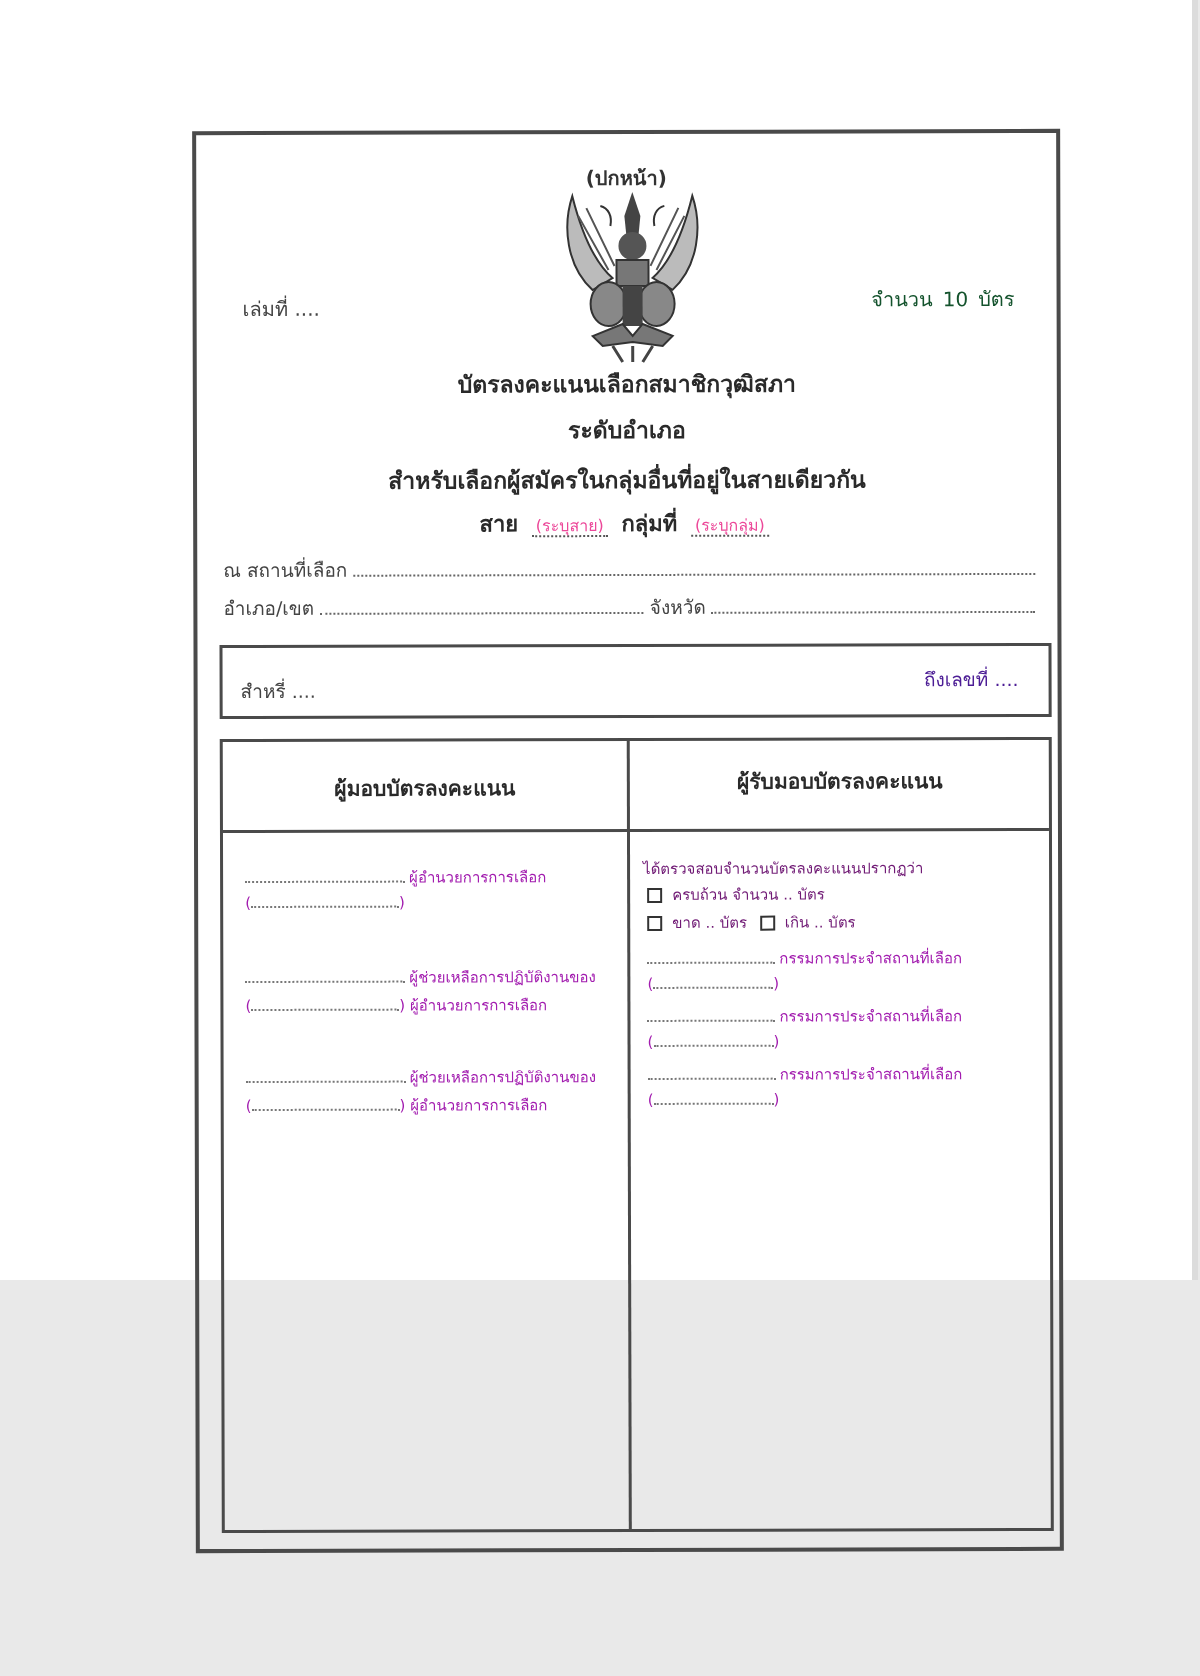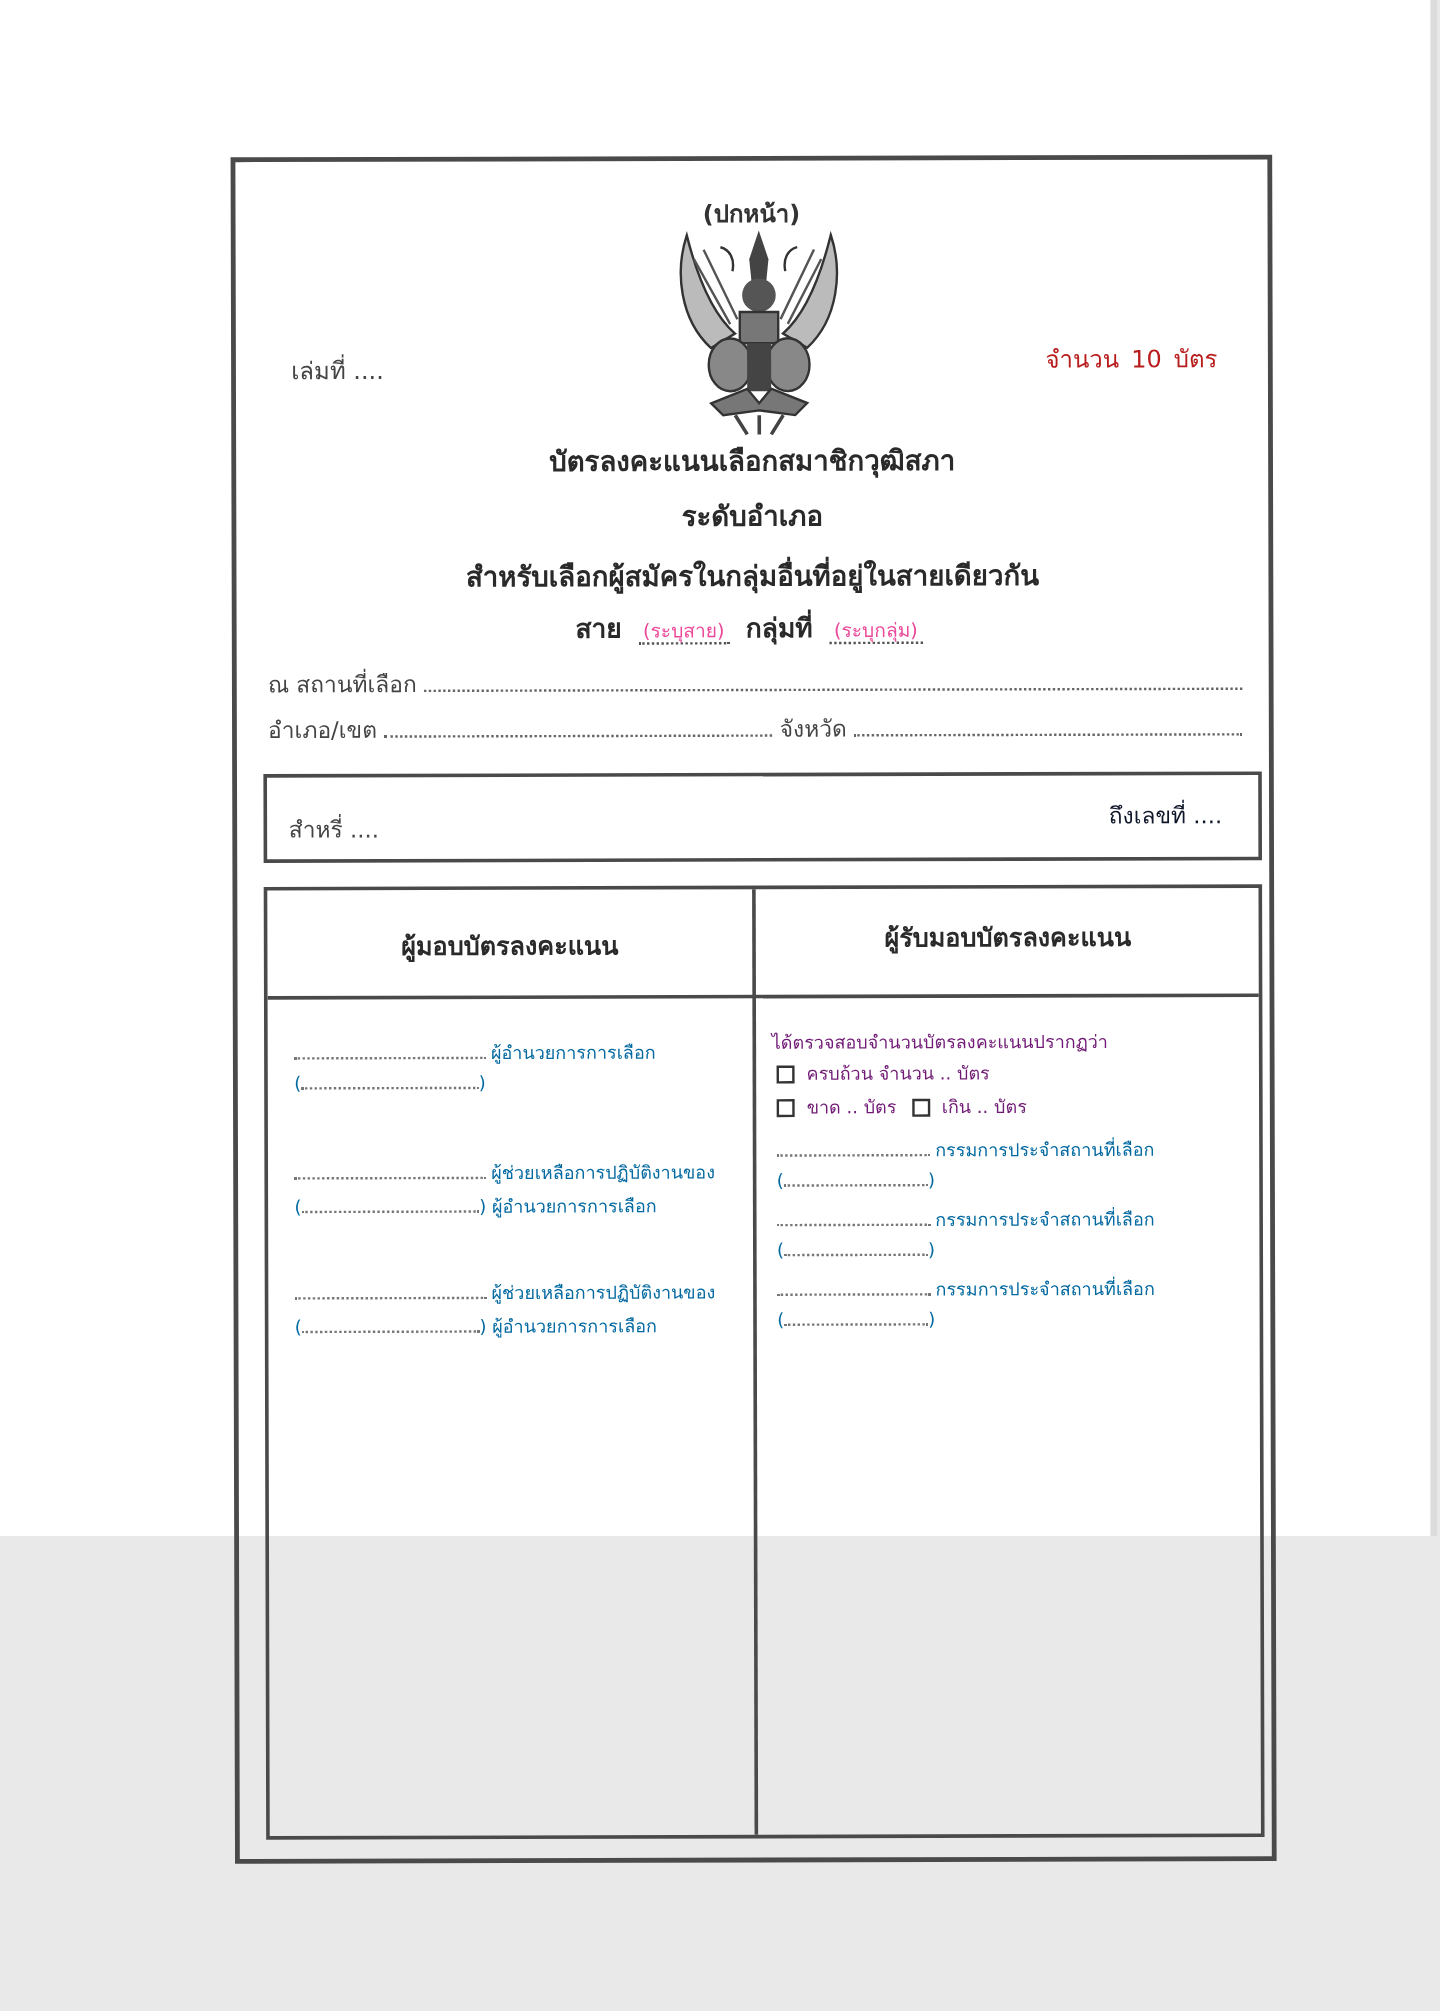--- a/index.html
+++ b/index.html
@@ -15,49 +15,49 @@
     border-right: 6px solid #dcdcdc;
   }
   .outer {
     position: absolute; left: 194px; top: 130px; width: 868px; height: 1422px;
     border: 4px solid #4a4a4a; box-sizing: border-box;
     transform: rotate(-0.15deg);
   }
   .abs { position: absolute; }
   .header-note { left: 0; right: 0; top: 28px; text-align: center; font-size: 20px; font-weight: bold; color: #333; }
   .book-no { left: 46px; top: 158px; font-size: 20px; color: #444; }
-  .count { right: 42px; top: 150px; font-size: 20px; color: #b91c1c; }
+  .count { right: 42px; top: 150px; font-size: 20px; color: #14532d; }
   .count .num { margin: 0 10px; }
   .emblem { left: 356px; top: 52px; width: 160px; height: 178px; }
   .title1, .title2, .title3, .title4 { left: 0; right: 0; text-align: center; font-weight: bold; color: #2a2a2a; }
   .title1 { top: 232px; font-size: 23px; }
   .title2 { top: 278px; font-size: 23px; }
   .title3 { top: 328px; font-size: 23px; }
   .title4 { top: 372px; font-size: 22px; }
   .title4 .fill { font-weight: normal; font-size: 16px; border-bottom: 2px dotted #555; padding: 0 4px; margin: 0 6px; color: #ec4899; }
   .line-row { left: 26px; right: 16px; font-size: 19px; color: #444; display: flex; align-items: baseline; }
   .dots { flex: 1; border-bottom: 2px dotted #666; margin: 0 6px; height: 14px; }
   .row1 { top: 420px; }
   .row2 { top: 458px; }
   .serial-box {
     left: 22px; top: 510px; width: 832px; height: 74px; box-sizing: border-box;
     border: 3px solid #4a4a4a;
   }
   .serial-from { left: 18px; top: 28px; font-size: 19px; color: #444; }
-  .serial-to { right: 30px; top: 18px; font-size: 19px; color: #0f172a; }
+  .serial-to { right: 30px; top: 18px; font-size: 19px; color: #4c1d95; }
   .table {
     left: 22px; top: 604px; width: 832px; height: 794px; box-sizing: border-box;
     border: 3px solid #4a4a4a;
   }
   .divider-v { left: 404px; top: 0; bottom: 0; width: 3px; background: #4a4a4a; }
   .divider-h { left: 0; right: 0; top: 88px; height: 3px; background: #4a4a4a; }
   .col-head { top: 30px; font-size: 21px; font-weight: bold; text-align: center; color: #2a2a2a; }
   .col-head.left { left: 0; width: 404px; }
   .col-head.right { left: 407px; width: 420px; top: 24px; }
-  .sig { font-size: 15px; color: #0369a1; white-space: nowrap; }
+  .sig { font-size: 15px; color: #a21caf; white-space: nowrap; }
   .sig .line { display: inline-block; width: 160px; border-bottom: 2px dotted #777; margin-right: 4px; vertical-align: baseline; }
   .sig .paren { display: inline-block; width: 160px; }
   .sig .paren .inner { display: inline-block; width: 148px; border-bottom: 2px dotted #777; }
   .chk { display: inline-block; width: 15px; height: 15px; border: 2px solid #333; box-sizing: border-box; vertical-align: middle; margin-right: 10px; }
   .r-text { font-size: 15px; color: #701a75; white-space: nowrap; }
 </style>
 </head>
 <body>
 
 <div class="sheet">

